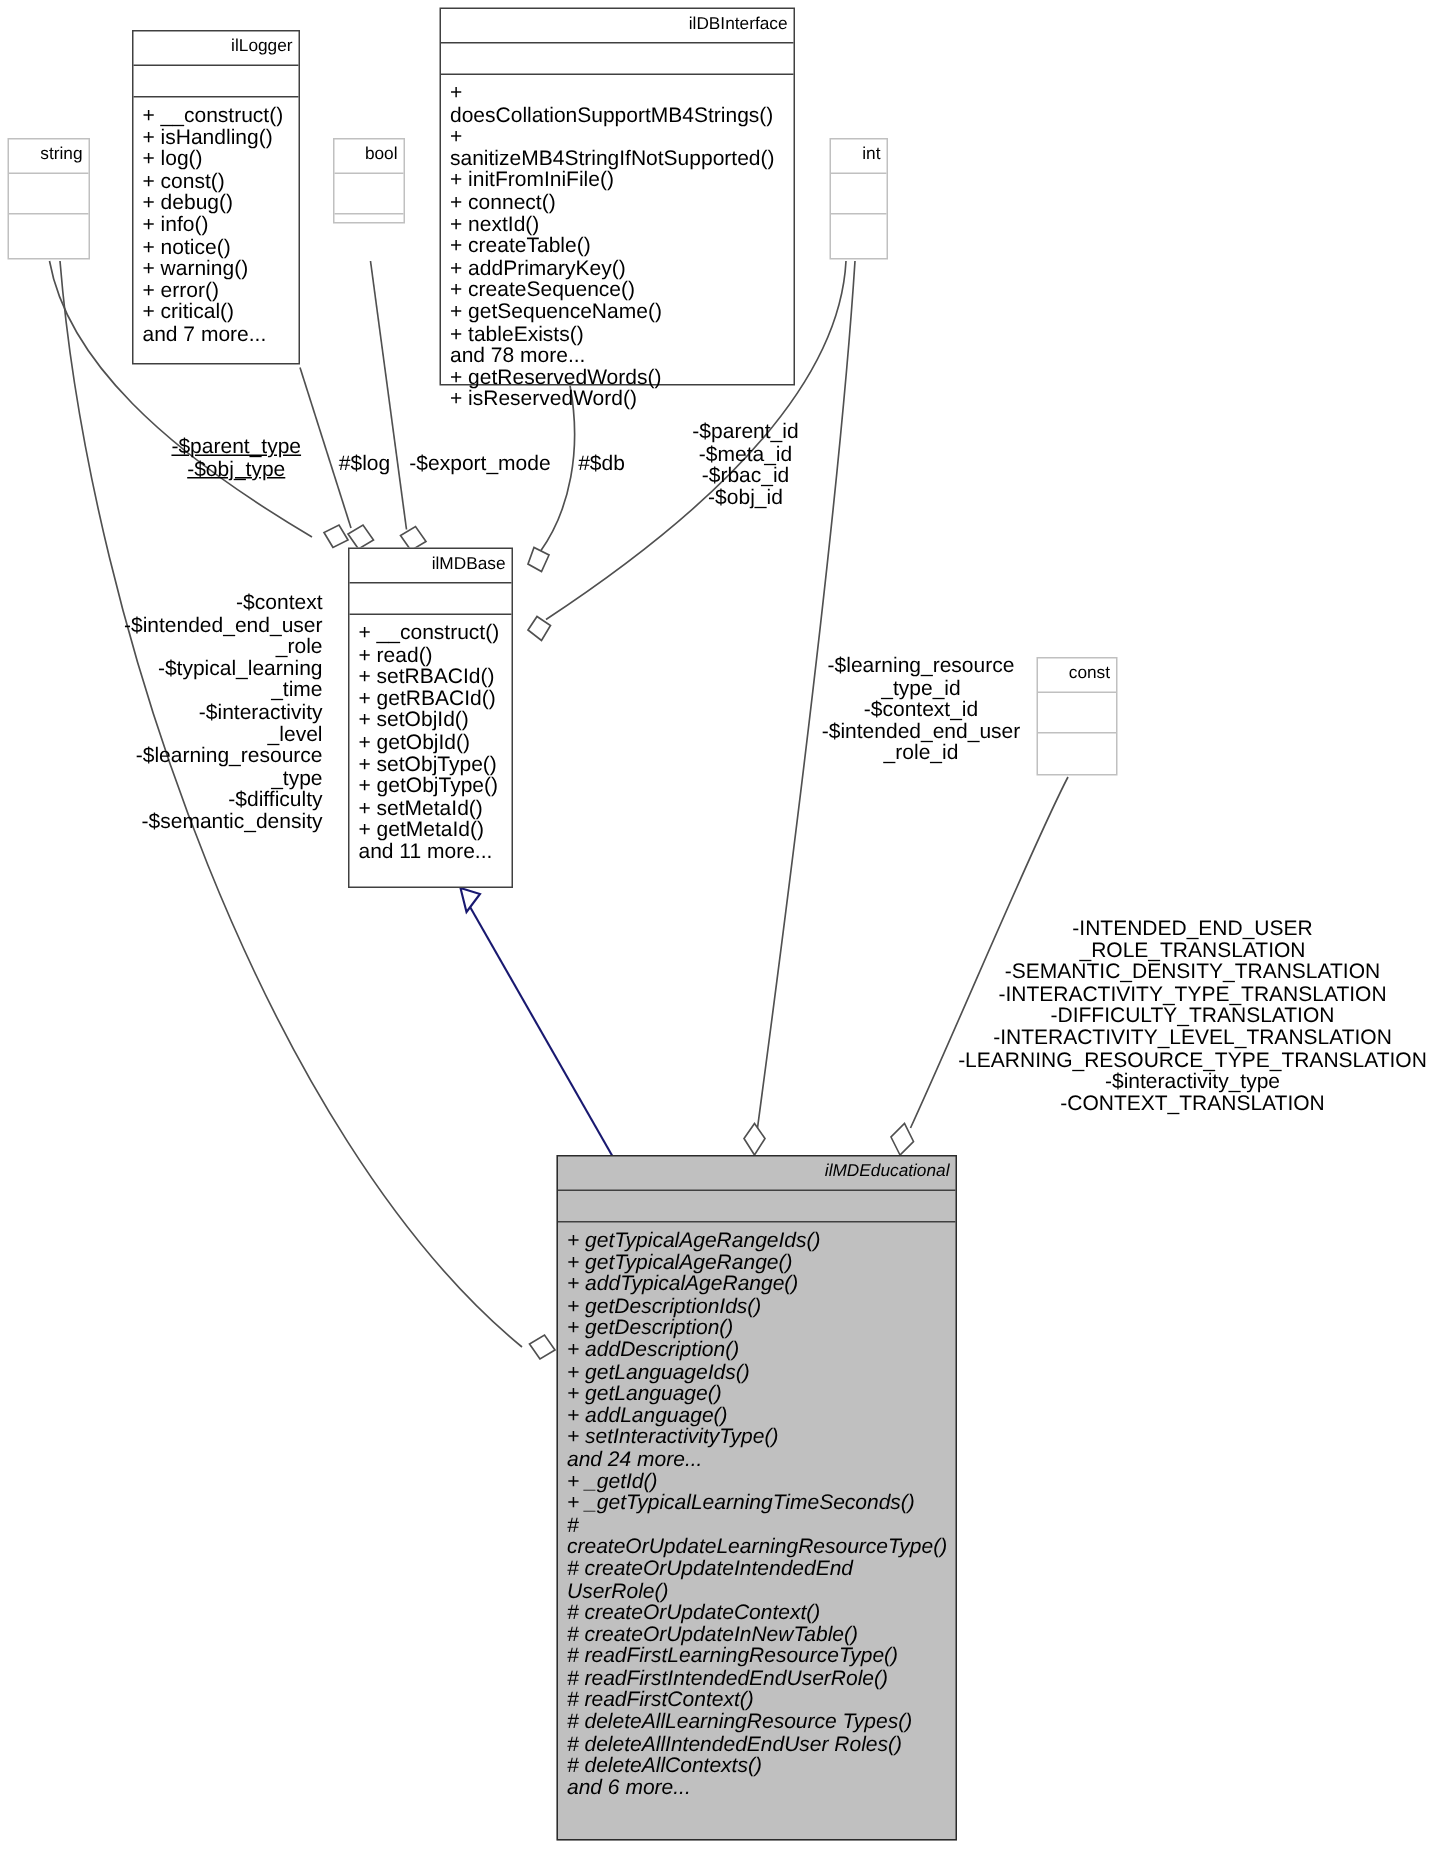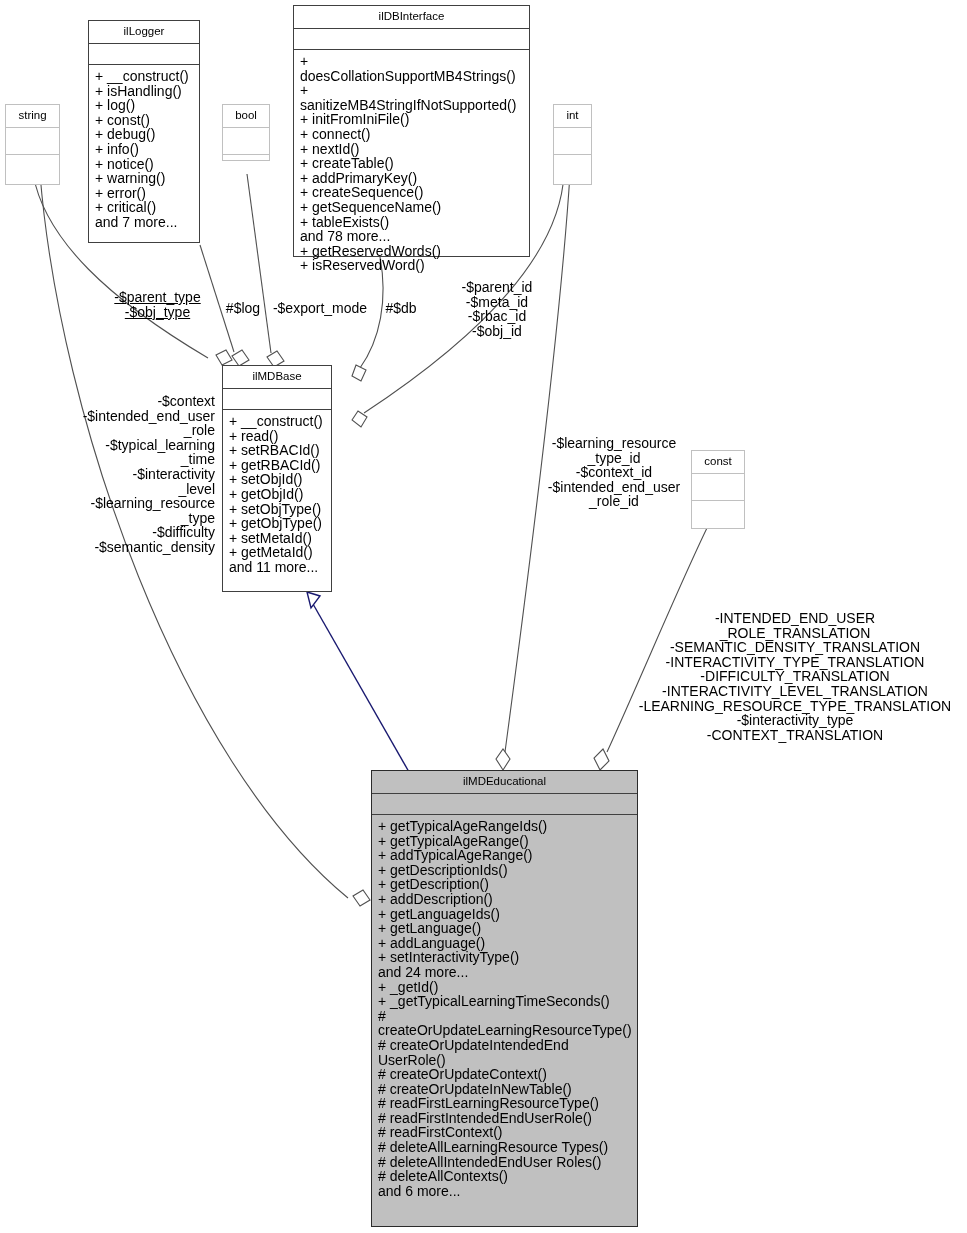--- a/index.html
+++ b/index.html
@@ -24,31 +24,30 @@
   }
   
   .node {
     position: absolute;
     box-sizing: border-box;
     background: #ffffff;
     z-index: 5;
   }
   .node.small {
     border: 1px solid #c0c0c0;
-    margin-top: 12px;
   }
   .node.big {
     border: 1px solid #404040;
   }
   .node.focus {
     border: 1px solid #2b2b2b;
     background: #c0c0c0;
   }
   .node-title {
-    text-align: center;
+    text-align: right;
     font-size: 11.5px;
     color: #000;
     padding: 4px 4px 5px 4px;
     line-height: 13px;
   }
   .node.big > .node-title,
   .node.focus > .node-title {
     border-bottom: 1px solid #404040;
   }
   .node.small > .node-title {
@@ -160,27 +159,27 @@
     <div class="node-attrs"></div>
     <div class="node-ops"></div>
   </div>
 
   <div class="node small" style="left:691px; top:438px; width:54px; height:79px;">
     <div class="node-title">const</div>
     <div class="node-attrs"></div>
     <div class="node-ops"></div>
   </div>
 
-  <div class="node big" style="left:222px; top:365px; width:110px; height:227px;">
+  <div class="node big" style="left:232px; top:365px; width:110px; height:227px;">
     <div class="node-title">ilMDBase</div>
     <div class="node-attrs"></div>
     <div class="node-ops"><div class="op">+ __construct()</div><div class="op">+ read()</div><div class="op">+ setRBACId()</div><div class="op">+ getRBACId()</div><div class="op">+ setObjId()</div><div class="op">+ getObjId()</div><div class="op">+ setObjType()</div><div class="op">+ getObjType()</div><div class="op">+ setMetaId()</div><div class="op">+ getMetaId()</div><div class="op">and 11 more...</div></div>
   </div>
 
-  <div class="node focus" style="left:371px; top:770px; width:267px; height:457px;">
+  <div class="node focus" style="left:371px; top:770px; width:267px; height:457px;font-style:italic;">
     <div class="node-title">ilMDEducational</div>
     <div class="node-attrs"></div>
     <div class="node-ops"><div class="op">+ getTypicalAgeRangeIds()</div><div class="op">+ getTypicalAgeRange()</div><div class="op">+ addTypicalAgeRange()</div><div class="op">+ getDescriptionIds()</div><div class="op">+ getDescription()</div><div class="op">+ addDescription()</div><div class="op">+ getLanguageIds()</div><div class="op">+ getLanguage()</div><div class="op">+ addLanguage()</div><div class="op">+ setInteractivityType()</div><div class="op">and 24 more...</div><div class="op">+ _getId()</div><div class="op">+ _getTypicalLearningTimeSeconds()</div><div class="op"># createOrUpdateLearningResourceType()</div><div class="op"># createOrUpdateIntendedEnd UserRole()</div><div class="op"># createOrUpdateContext()</div><div class="op"># createOrUpdateInNewTable()</div><div class="op"># readFirstLearningResourceType()</div><div class="op"># readFirstIntendedEndUserRole()</div><div class="op"># readFirstContext()</div><div class="op"># deleteAllLearningResource Types()</div><div class="op"># deleteAllIntendedEndUser Roles()</div><div class="op"># deleteAllContexts()</div><div class="op">and 6 more...</div></div>
   </div>
 
   <div class="edge-label lbl-c" style="left:85px; top:290px; width:145px;text-decoration:underline;">-$parent_type
 -$obj_type</div>
 
   <div class="edge-label lbl-c" style="left:221px; top:301px; width:44px;">#$log</div>
 

